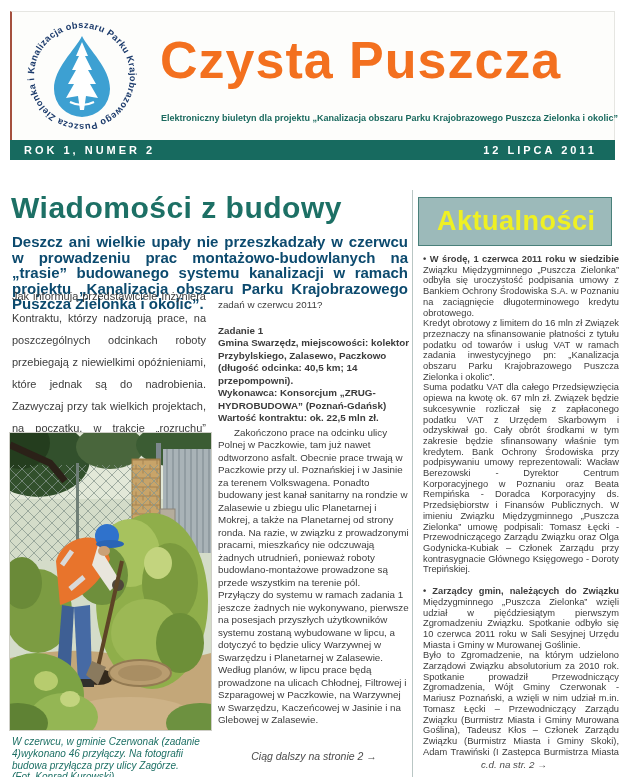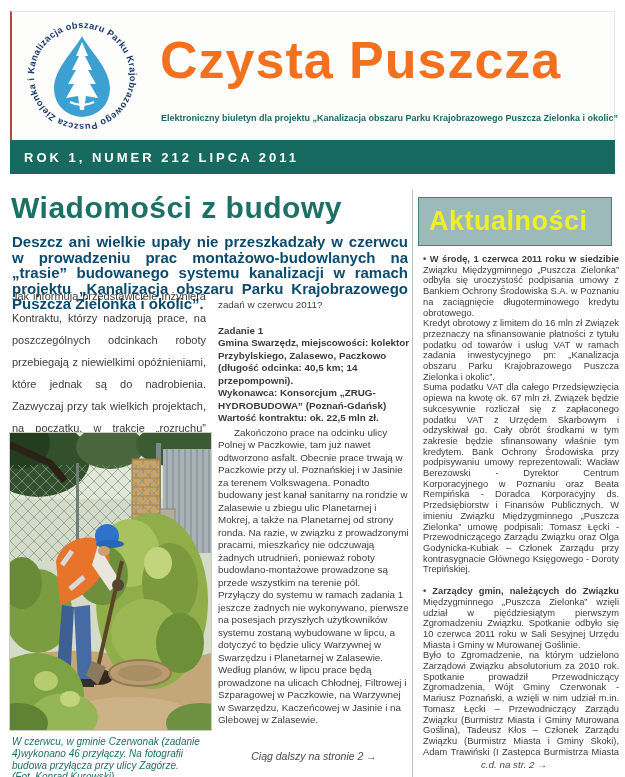--- a/index.html
+++ b/index.html
@@ -22,23 +22,23 @@
     font-size:52px; font-weight:bold; letter-spacing:1px; color:#f3701f;
     white-space:nowrap;
   }
   .nl-subtitle {
     position:absolute; left:149px; top:101px; width:470px;
     font-size:9px; font-weight:bold; color:#1b6a5f; white-space:nowrap;
   }
 
   
   .issue-bar {
-    position:absolute; left:10px; top:140px; width:605px; height:34px;
-    background:#176a5f; color:#fff; font-weight:bold; font-size:13px;
-    letter-spacing:3px; display:flex; align-items:center; 
+    position:absolute; left:10px; top:140px; width:605px; height:20px;
+    background:#176a5f; color:#fff; font-weight:bold; font-size:11px;
+    letter-spacing:3px; display:flex; align-items:center; justify-content:space-between;
     padding:0 18px 0 14px;
   }
 
   
   .article-title {
     position:absolute; left:11px; top:191px; width:400px;
     font-size:30px; font-weight:bold; color:#1d7065; letter-spacing:0.5px;
   }
   .article-lead {
     position:absolute; left:12px; top:234px; width:396px;
@@ -79,21 +79,21 @@
   .sidebar-divider {
     position:absolute; left:412px; top:190px; width:1px; height:587px;
     background:#b9c6c4;
   }
   .sidebar-title-box {
     position:absolute; left:418px; top:197px; width:194px; height:49px;
     background:#9cbaba; border:1px solid #49807a;
     display:flex; align-items:center;
   }
   .sidebar-title {
-    font-size:27px; font-weight:bold; color:#eef024; padding-left:10px;
+    font-size:27px; font-weight:bold; color:#eef024; padding-left:18px;
     letter-spacing:0.5px;
   }
   .sidebar-body {
     position:absolute; left:423px; top:254px; width:196px; height:502px;
     font-size:9.3px; line-height:10.7px; text-align:justify; overflow:hidden;
   }
   .sidebar-body p { margin:0; }
   .sidebar-body .gap { height:11px; }
   .sidebar-continuation {
     position:absolute; left:418px; top:759px; width:192px;

